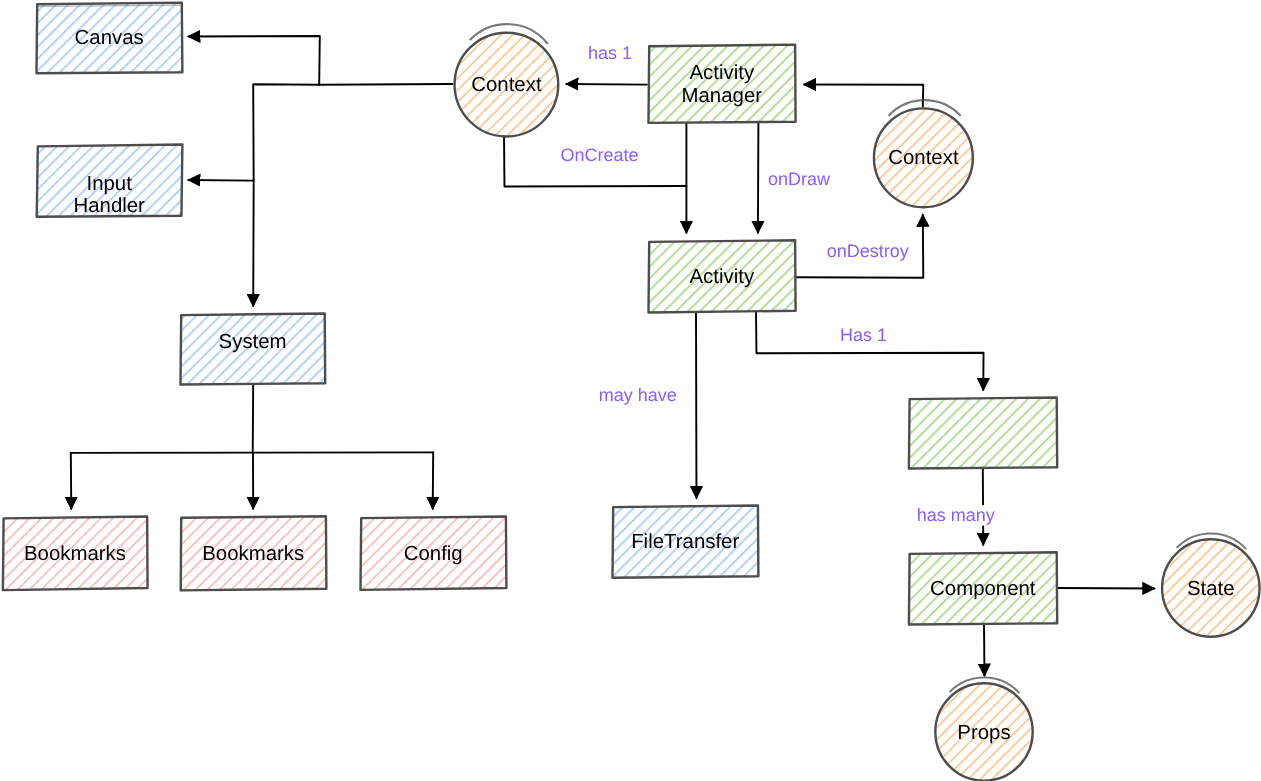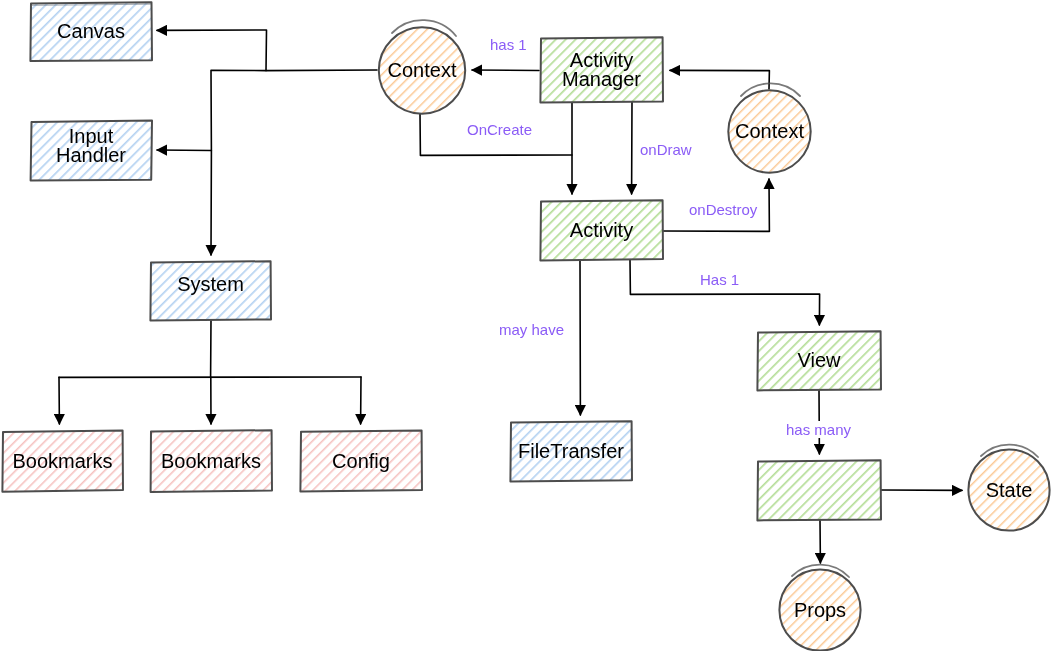--- a/index.html
+++ b/index.html
@@ -24,21 +24,21 @@
     width: 1051px;
     height: 651px;
   }
   .node-label {
     position: absolute;
     display: flex;
     align-items: center;
     justify-content: center;
     text-align: center;
     font-family: "Liberation Sans", sans-serif;
-    font-size: 20px;
+    font-size: 17px;
     color: #000000;
     line-height: 19px;
     pointer-events: none;
     white-space: pre-line;
   }
   .edge-label {
     position: absolute;
     font-family: "Liberation Sans", sans-serif;
     font-size: 15px;
     color: #8b5cf6;
@@ -177,37 +177,37 @@
       </g>
 
       <g>
         <circle cx="820" cy="610" r="40.6" fill="url(#hatch-orange)" stroke="#4d4d4d" stroke-width="2"></circle>
         <path d="M 792 576 A 40 40 0 0 1 849 577" fill="none" stroke="#4d4d4d" stroke-width="1.8" stroke-linecap="round" opacity="0.75"></path>
       </g>
     </g>
   </svg>
 
   <div class="node-label" style="left:30px; top:2px; width:122px; height:59px;">Canvas</div>
-  <div class="node-label" style="left:30px; top:116px; width:122px; height:60px;">Input
+  <div class="node-label" style="left:30px; top:132px; width:122px; height:60px;">Input
 Handler</div>
   <div class="node-label" style="left:150px; top:261px; width:121px; height:46px;">System</div>
   <div class="node-label" style="left:2px; top:430px; width:121px; height:62px;">Bookmarks</div>
   <div class="node-label" style="left:150px; top:430px; width:122px; height:62px;border-radius:25px;">Bookmarks</div>
   <div class="node-label" style="left:300px; top:430px; width:122px; height:62px;">Config</div>
   <div class="node-label" style="left:378px; top:28px; width:88px; height:85px;">Context</div>
   <div class="node-label" style="left:540px; top:37px; width:123px; height:65px;">Activity
 Manager</div>
   <div class="node-label" style="left:728px; top:90px; width:83px; height:83px;">Context</div>
   <div class="node-label" style="left:540px; top:200px; width:123px; height:60px;">Activity</div>
   <div class="node-label" style="left:510px; top:421px; width:122px; height:60px;">FileTransfer</div>
-  <div class="node-label" style="left:757px; top:331px; width:124px; height:59px;">View</div>
+  <div class="node-label" style="left:757px; top:460px; width:124px; height:60px;">Component</div>
   <div class="node-label" style="left:968px; top:449px; width:82px; height:82px;">State</div>
   <div class="node-label" style="left:779px; top:569px; width:82px; height:82px;">Props</div>
 
   <div class="edge-label" style="left:487px; top:36px;">has 1</div>
   <div class="edge-label" style="left:464px; top:121px;">OnCreate</div>
   <div class="edge-label" style="left:637px; top:141px;">onDraw</div>
   <div class="edge-label" style="left:686px; top:201px;">onDestroy</div>
   <div class="edge-label" style="left:496px; top:321px;">may have</div>
   <div class="edge-label" style="left:697px; top:271px;">Has 1</div>
-  <div class="edge-label" style="left:783px; top:421px;text-align:center;">has many</div>
+  <div class="edge-label" style="left:761px; top:421px;text-align:center;">has many</div>
 
 </div>
 
 </body></html>

